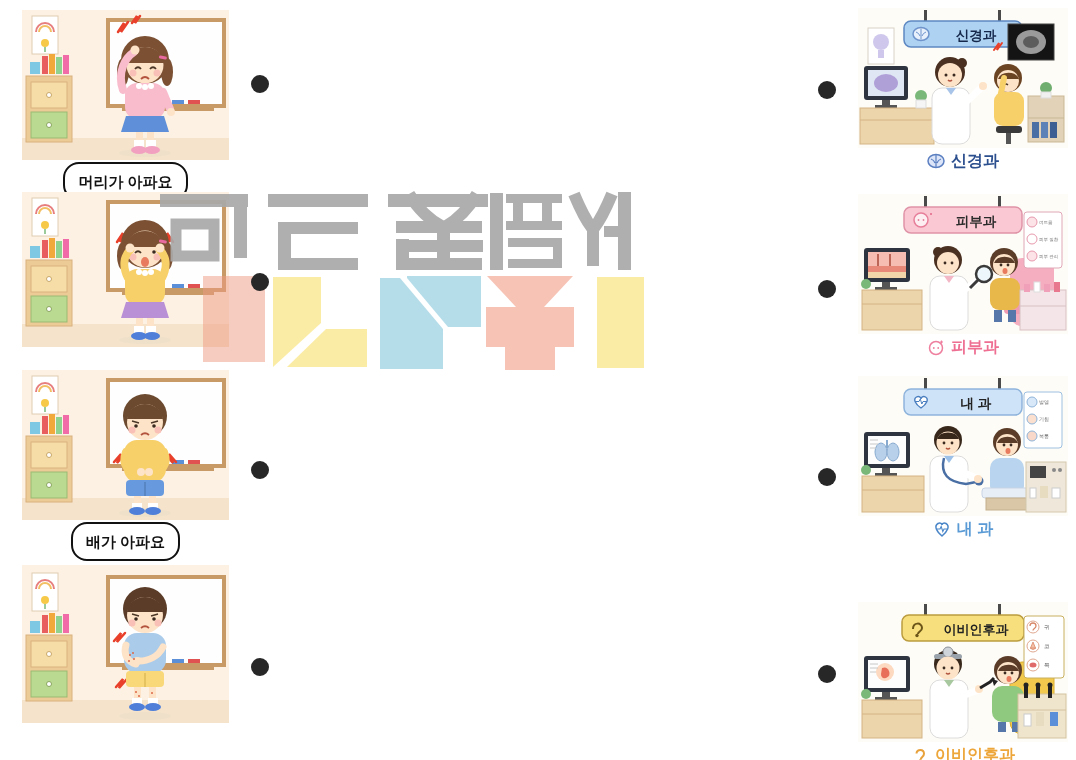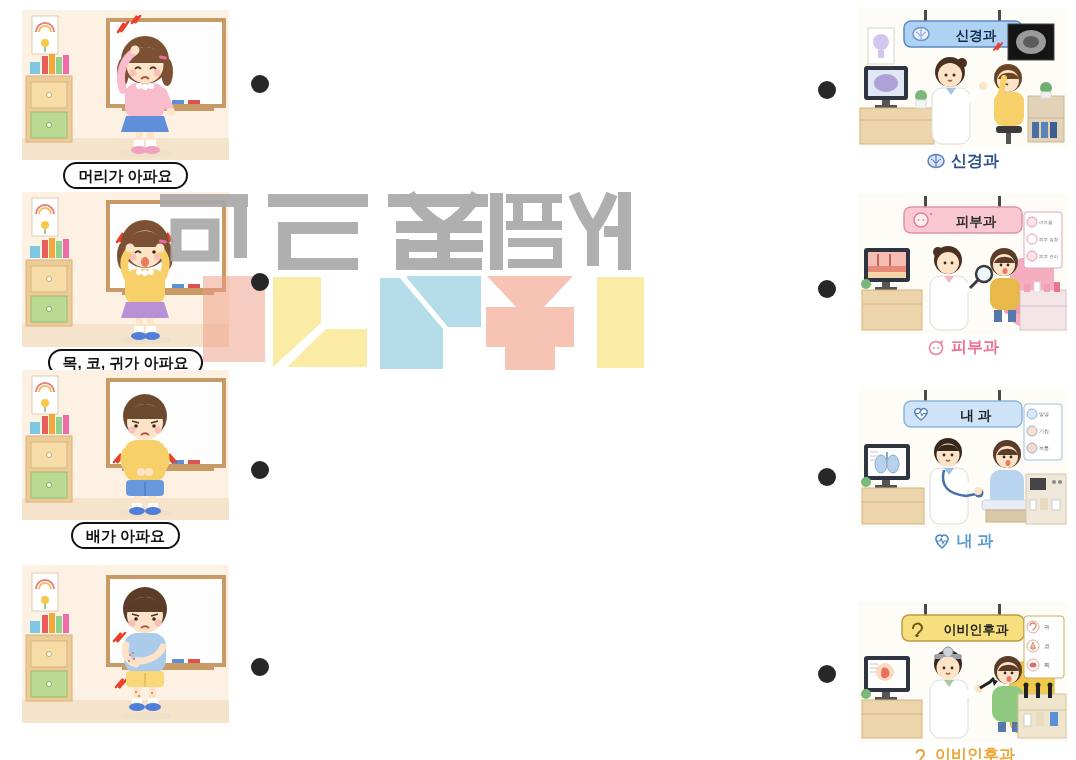--- a/index.html
+++ b/index.html
@@ -1,21 +1,21 @@
 <!DOCTYPE html>
 <html><head>
 <meta charset="utf-8">
 <style>
   html,body{margin:0;padding:0;background:#fff;}
   #page{position:relative;width:1076px;height:760px;background:#ffffff;overflow:hidden;
         font-family:"Liberation Sans","DejaVu Sans",sans-serif;}
   
   .litem{position:absolute;left:22px;width:207px;text-align:center;z-index:1;}
   .litem svg{display:block;}
-  .pill{display:inline-block;margin-top:2px;padding:2px 13px;background:#fff;border:2.5px solid #111;
+  .pill{display:inline-block;margin-top:2px;padding:8px 13px;background:#fff;border:2.5px solid #111;
         border-radius:16px;font-weight:bold;font-size:15px;color:#111;white-space:nowrap;line-height:19px;}
   
   .ritem{position:absolute;left:858px;width:210px;z-index:1;}
   .ritem svg.scene{display:block;}
   .caption{display:flex;align-items:center;justify-content:center;gap:6px;height:26px;
            font-weight:bold;font-size:16px;}
   
   .dot{position:absolute;width:18px;height:18px;border-radius:50%;background:#272727;z-index:5;}
   
   .wm{position:absolute;left:160px;top:190px;z-index:4;pointer-events:none;}
@@ -129,21 +129,20 @@
         <circle cx="123" cy="81" r="3" fill="#fff"></circle>
         <circle cx="129" cy="80" r="3" fill="#fff"></circle>
       <path d="M104,110 L142,110 L147,126 L99,126 Z" fill="#b98fd6"></path>
       <rect x="114" y="126" width="7" height="11" fill="#fde3c8"></rect>
         <rect x="125" y="126" width="7" height="11" fill="#fde3c8"></rect>
       <rect x="112" y="134" width="10" height="7" fill="#fff"></rect>
         <rect x="124" y="134" width="10" height="7" fill="#fff"></rect>
       <ellipse cx="117" cy="144" rx="8" ry="4" fill="#4f7fd9"></ellipse>
         <ellipse cx="130" cy="144" rx="8" ry="4" fill="#4f7fd9"></ellipse>
     </svg>
-    <div class="pill"><span>목, 코, 귀가 아파요</span></div>
   </div>
 
   <div class="litem" style="top:370px">
     <svg class="scene" width="207" height="150" viewBox="0 0 207 150">
       <rect width="207" height="150" fill="#fcf1e2"></rect>
         <rect y="128" width="207" height="22" fill="#f5e3cb"></rect>
       <rect x="86" y="10" width="116" height="86" fill="#fefefe" stroke="#c89a66" stroke-width="4"></rect>
       <rect x="100" y="96" width="92" height="5" fill="#c89a66"></rect>
       <rect x="150" y="90" width="12" height="4" fill="#5b8fd8"></rect>
         <rect x="166" y="90" width="12" height="4" fill="#e05252"></rect>
@@ -384,21 +383,21 @@
       <svg width="18" height="18" viewBox="0 0 18 18">
         <circle cx="9" cy="10" r="6.5" fill="#fff" stroke="#ee7f9e" stroke-width="1.5"></circle>
         <circle cx="6.8" cy="10" r="0.9" fill="#ee7f9e"></circle>
           <circle cx="11.2" cy="10" r="0.9" fill="#ee7f9e"></circle>
         <path d="M14.5,2.5 v3 M13,4 h3" stroke="#ee7f9e" stroke-width="1.2"></path>
       </svg>
       <span>피부과</span>
     </div>
   </div>
 
-  <div class="ritem" style="top:388px">
+  <div class="ritem" style="top:376px">
     <svg class="scene" width="210" height="140" viewBox="0 0 210 140">
       <rect width="210" height="140" fill="#fefcf7"></rect>
       <rect x="66" y="2" width="3" height="13" fill="#4a4a4a"></rect>
         <rect x="140" y="2" width="3" height="13" fill="#4a4a4a"></rect>
       <rect x="46" y="13" width="118" height="26" rx="7" fill="#cfe3f8" stroke="#8fb4dc" stroke-width="1.5"></rect>
       <g>
         <path d="M63,32 C57,28 55,23 58.5,21 C61,19.5 63,21.5 63,23 C63,21.5 65,19.5 67.5,21 C71,23 69,28 63,32 Z" fill="#fff" stroke="#4a7fc0" stroke-width="1.4"></path>
         <polyline points="57,25.5 61,25.5 62.3,23 63.8,28 65,25.5 69,25.5" fill="none" stroke="#4a7fc0" stroke-width="1"></polyline>
       </g>
       <text class="sign-text" x="118" y="31.5" text-anchor="middle" font-size="13.5" font-weight="bold" fill="#222">내 과</text>

